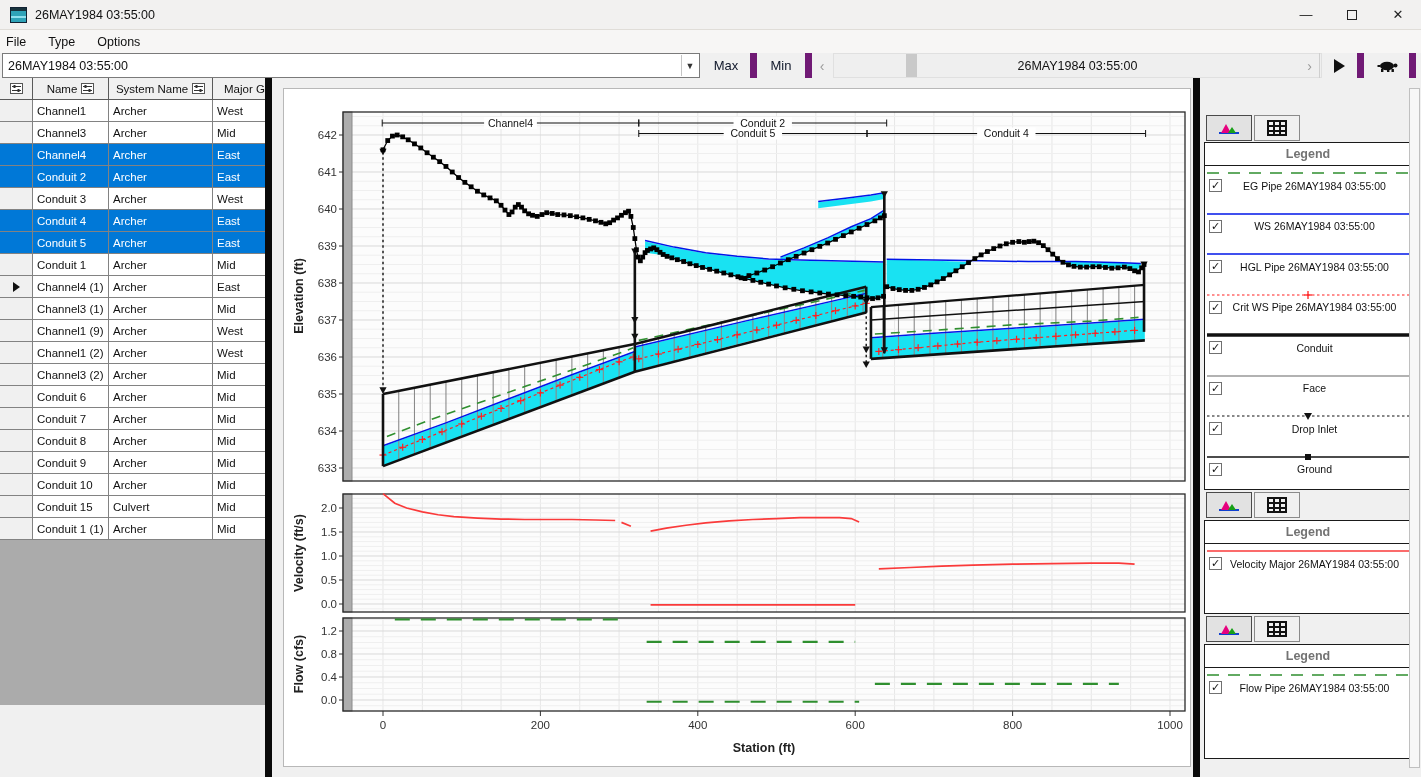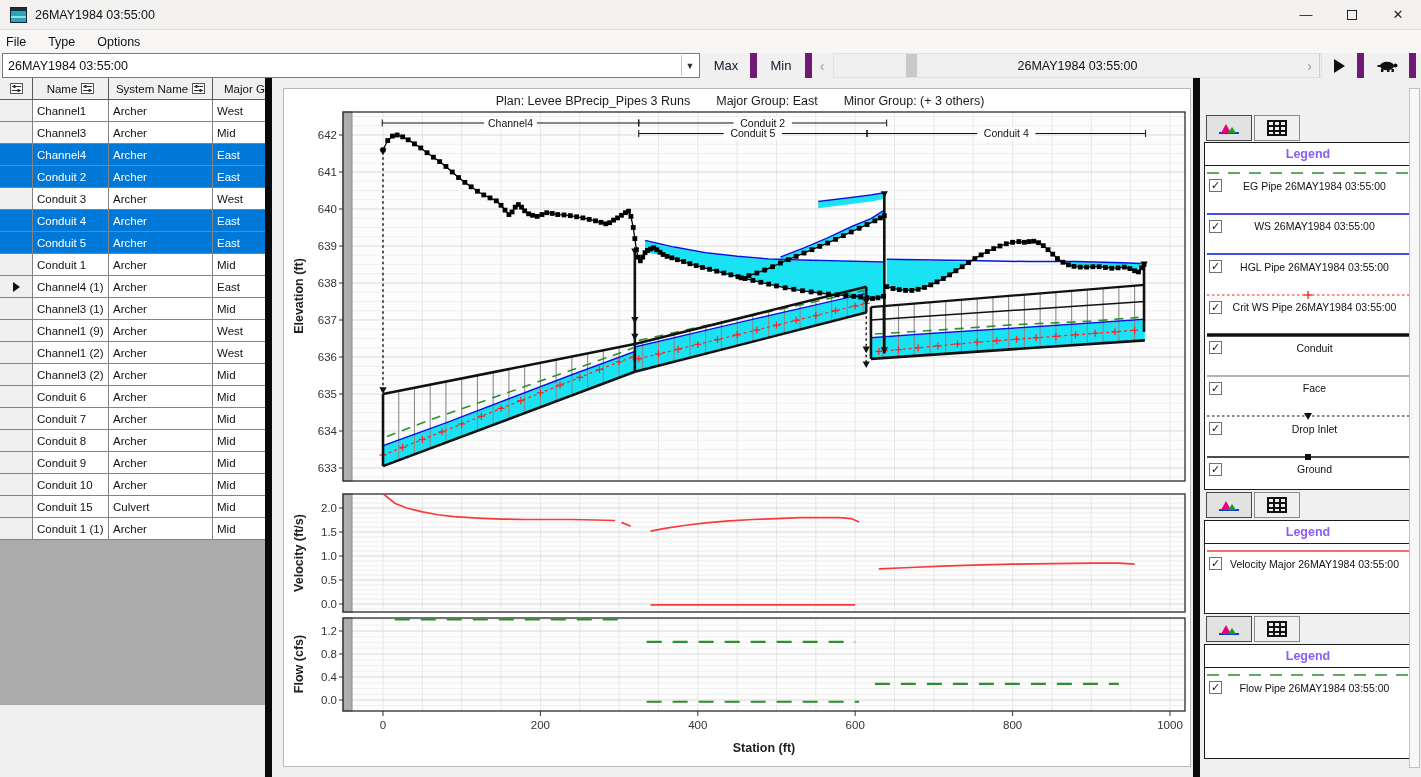--- a/index.html
+++ b/index.html
@@ -63,21 +63,21 @@
   #chartpanel { left:283px; top:10px; width:908px; height:679px; background:#ffffff; border:1px solid #b8b8b8; }
   #charthead { left:300px; top:16px; width:880px; display:flex; justify-content:center; gap:26px; font-size:12.5px; color:#1a1a1a; }
   #chartsvg { left:-283px; top:-88px; }
 
   
   #legendpanel { left:1200px; top:0; width:221px; height:699px; background:#f0f0f0; }
   .tabrow { display:flex; gap:2px; }
   .tab { width:46px; height:26px; background:#f0f0f0; border:1px solid #8a8a8a; display:flex; align-items:center; justify-content:center; }
   .tab.selected { background:#e2e2e2; border:1px solid #4a4a4a; }
   .legbox { background:#fff; border:1px solid #1a1a1a; width:208px; }
-  .legtitle { font-size:12.5px; font-weight:bold; color:#8b5cf6; text-align:center; padding:4px 0 4px; border-bottom:1px solid #1a1a1a; }
+  .legtitle { font-size:12.5px; font-weight:bold; color:#737373; text-align:center; padding:4px 0 4px; border-bottom:1px solid #1a1a1a; }
   .legitem { position:relative; }
   .legsample { display:block; width:100%; }
   .legrow { display:flex; align-items:center; padding:0 4px; }
   .cb { width:13px; height:13px; border:1px solid #707070; background:#fff; font-size:11px; line-height:11px; text-align:center; color:#111; flex:0 0 13px; font-weight:bold; }
   .leglabel { flex:1; text-align:center; font-size:10.5px; color:#111; white-space:nowrap; overflow:hidden; }
   #legstrip { left:1409px; top:10px; width:11px; height:680px; background:#f7f7f7; border:1px solid #c0c0c0; }
 </style>
 </head>
 <body>
 
@@ -297,25 +297,20 @@
       <div id="hthumb" class="abs"></div>
       <div class="sbarrow abs" style="left:248px;">
           <span class="sbtri" style="border-left:5px solid #111;border-top:4px solid transparent;border-bottom:4px solid transparent;"></span>
         </div>
     </div>
   </div>
 
   <div id="split1" class="abs split"></div>
 
   <div id="chartpanel" class="abs"></div>
-  <div id="charthead" class="abs">
-    <span>Plan: Levee BPrecip_Pipes 3 Runs</span>
-    <span>Major Group: East</span>
-    <span>Minor Group: (+ 3 others)</span>
-  </div>
   <svg id="chartsvg" class="abs" width="1421" height="777" viewBox="0 0 1421 777" style="left:0;top:-78px;">
       <g>
         <rect x="343" y="112" width="842" height="369" fill="#fcfcfc"></rect>
         <line x1="383" y1="112" x2="383" y2="481" stroke="#e7e7e7" stroke-width="1"></line>
         <line x1="422.35" y1="112" x2="422.35" y2="481" stroke="#e7e7e7" stroke-width="1"></line>
         <line x1="461.7" y1="112" x2="461.7" y2="481" stroke="#e7e7e7" stroke-width="1"></line>
         <line x1="501.05" y1="112" x2="501.05" y2="481" stroke="#e7e7e7" stroke-width="1"></line>
         <line x1="540.4" y1="112" x2="540.4" y2="481" stroke="#e7e7e7" stroke-width="1"></line>
         <line x1="579.75" y1="112" x2="579.75" y2="481" stroke="#e7e7e7" stroke-width="1"></line>
         <line x1="619.1" y1="112" x2="619.1" y2="481" stroke="#e7e7e7" stroke-width="1"></line>

